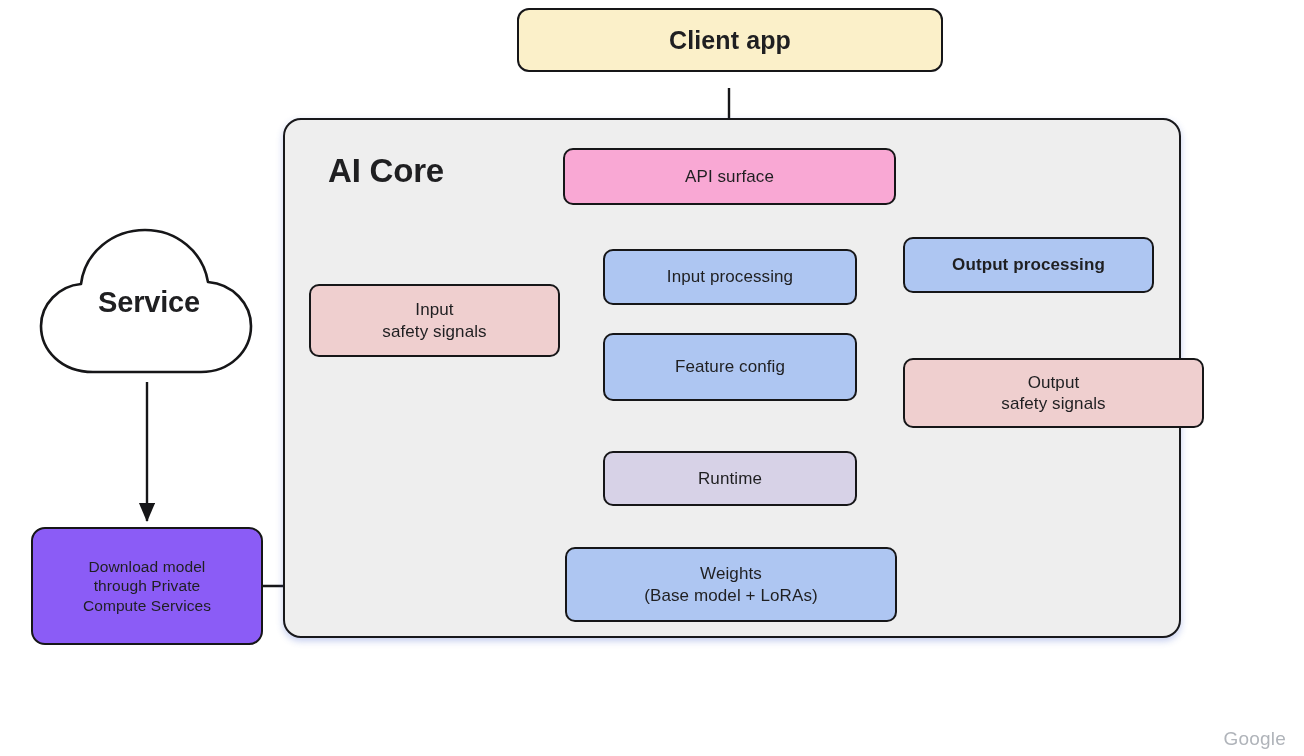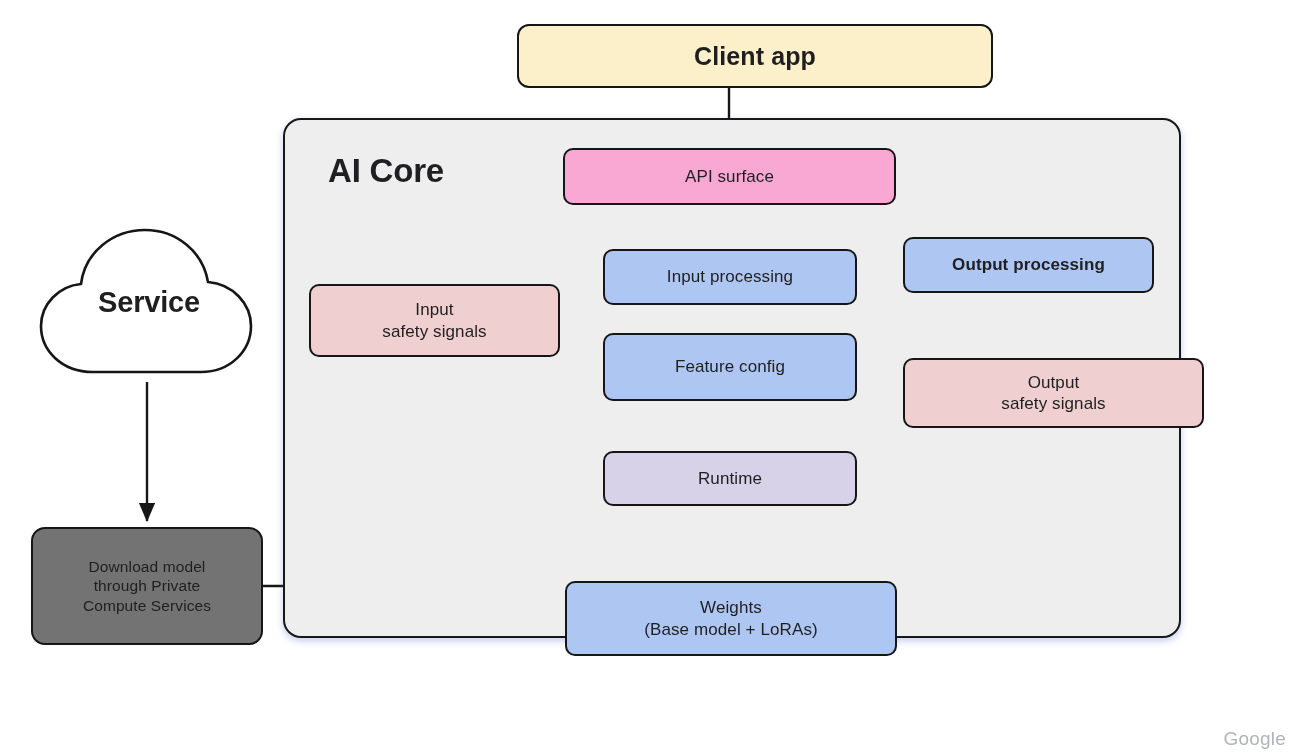--- a/index.html
+++ b/index.html
@@ -70,21 +70,21 @@
     top: 152px;
     font-size: 33px;
     font-weight: 700;
     letter-spacing: -0.2px;
     color: #1f1f21;
     z-index: 4;
   }
 
   
   #client-app {
-    left: 517px; top: 24px; width: 476px; height: 64px;
+    left: 517px; top: 8px; width: 426px; height: 64px;
     background: #fbf0c9;
     font-size: 25px;
     font-weight: 700;
     border-radius: 12px;
   }
   #api-surface {
     left: 563px; top: 148px; width: 333px; height: 57px;
     background: #f9a8d4;
   }
   #input-processing {
@@ -108,25 +108,24 @@
     left: 903px; top: 358px; width: 301px; height: 70px;
     background: #efcfcf;
   }
   #runtime {
     left: 603px; top: 451px; width: 254px; height: 55px;
     background: #d7d2e7;
   }
   #weights {
     left: 565px; top: 547px; width: 332px; height: 75px;
     background: #aec6f2;
-    margin-top: 34px;
   }
   #download-model {
     left: 31px; top: 527px; width: 232px; height: 118px;
-    background: #737373;
+    background: #8b5cf6;
     font-size: 15.5px;
     border-radius: 14px;
     z-index: 3;
   }
 
   
   #service-cloud {
     position: absolute;
     left: 35px;
     top: 222px;

